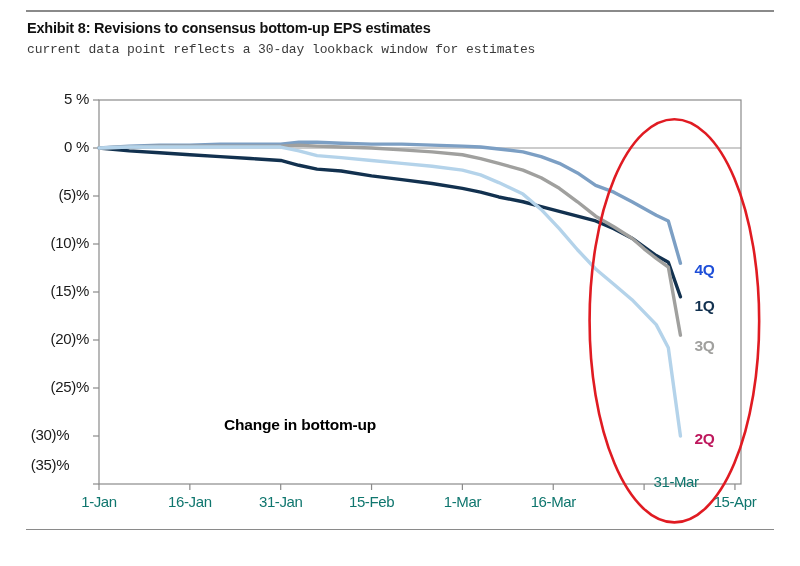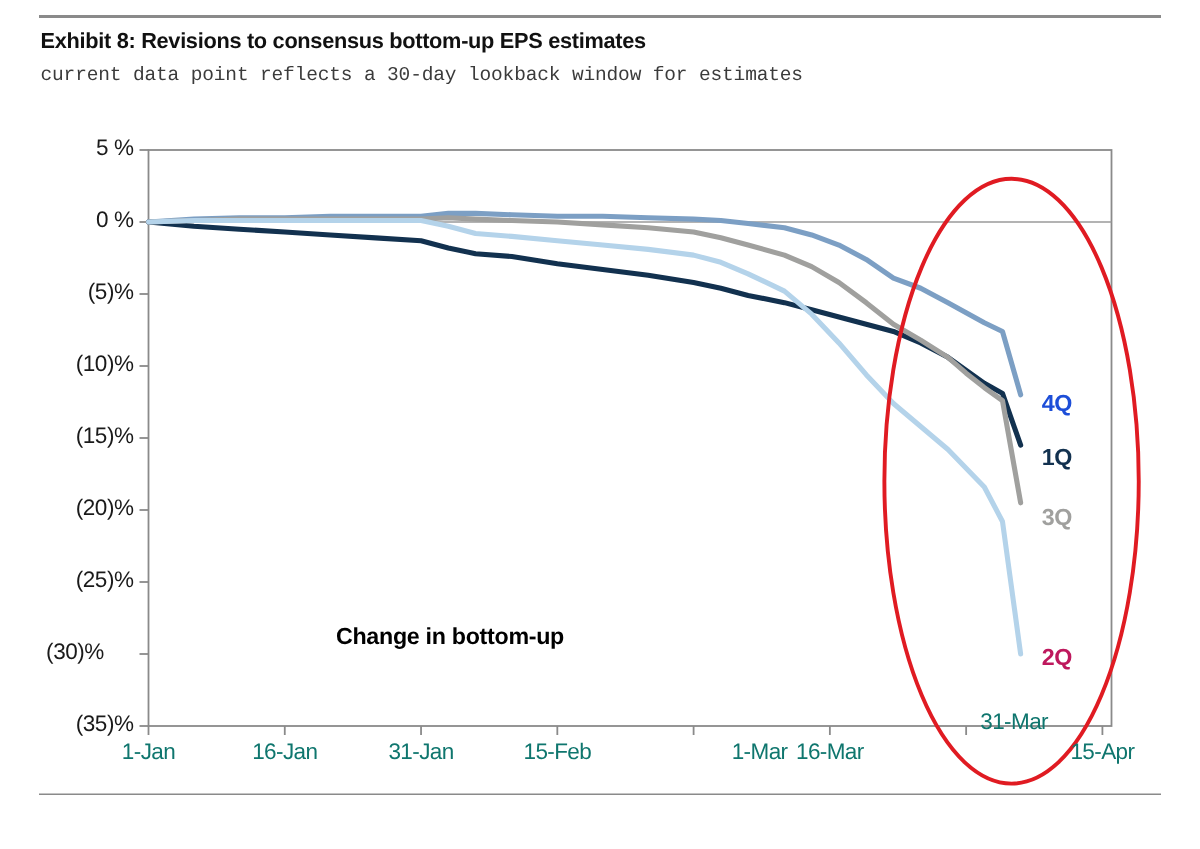--- a/index.html
+++ b/index.html
@@ -158,28 +158,28 @@
     </svg>
     <div id="ytick-layer">
         <div class="ytick-label" style="left: 11px; top: 90px;">5 %</div>
         <div class="ytick-label" style="left: 11px; top: 138px;">0 %</div>
         <div class="ytick-label" style="left: 11px; top: 186px;">(5)%</div>
         <div class="ytick-label" style="left: 11px; top: 234px;">(10)%</div>
         <div class="ytick-label" style="left: 11px; top: 282px;">(15)%</div>
         <div class="ytick-label" style="left: 11px; top: 330px;">(20)%</div>
         <div class="ytick-label" style="left: 11px; top: 378px;">(25)%</div>
         <div class="ytick-label" style="left: 11px; top: 426px; text-align: center;">(30)%</div>
-        <div class="ytick-label" style="left: 11px; top: 474px;">(35)%</div>
+        <div class="ytick-label" style="left: 11px; top: 456px; text-align: center;">(35)%</div>
       </div>
     <div id="xtick-layer">
         <div class="xtick-label" style="left: 99px; top: 493px;">1-Jan</div>
         <div class="xtick-label" style="left: 189.849px; top: 493px;">16-Jan</div>
         <div class="xtick-label" style="left: 280.698px; top: 493px; text-align: center;">31-Jan</div>
         <div class="xtick-label" style="left: 371.547px; top: 493px;">15-Feb</div>
-        <div class="xtick-label" style="left: 462.396px; top: 493px; margin-left: 44px;">1-Mar</div>
+        <div class="xtick-label" style="left: 462.396px; top: 493px;">1-Mar</div>
         <div class="xtick-label" style="left: 553.245px; top: 493px;">16-Mar</div>
         <div class="xtick-label" style="left: 644.094px; top: 473px; margin-left: 32px;">31-Mar</div>
         <div class="xtick-label" style="left: 734.943px; top: 493px;">15-Apr</div>
       </div>
     <div id="serieslabel-layer">
         <div class="series-label" style="color: #1d4ed8; left: 694.434px; top: 261.2px;">4Q</div>
         <div class="series-label" style="color: rgb(18, 49, 79); left: 694.434px; top: 296.8px;">1Q</div>
         <div class="series-label" style="color: rgb(160, 160, 158); left: 694.434px; top: 337.2px;">3Q</div>
         <div class="series-label" style="color: #be185d; left: 694.434px; top: 430px;">2Q</div>
       </div>

